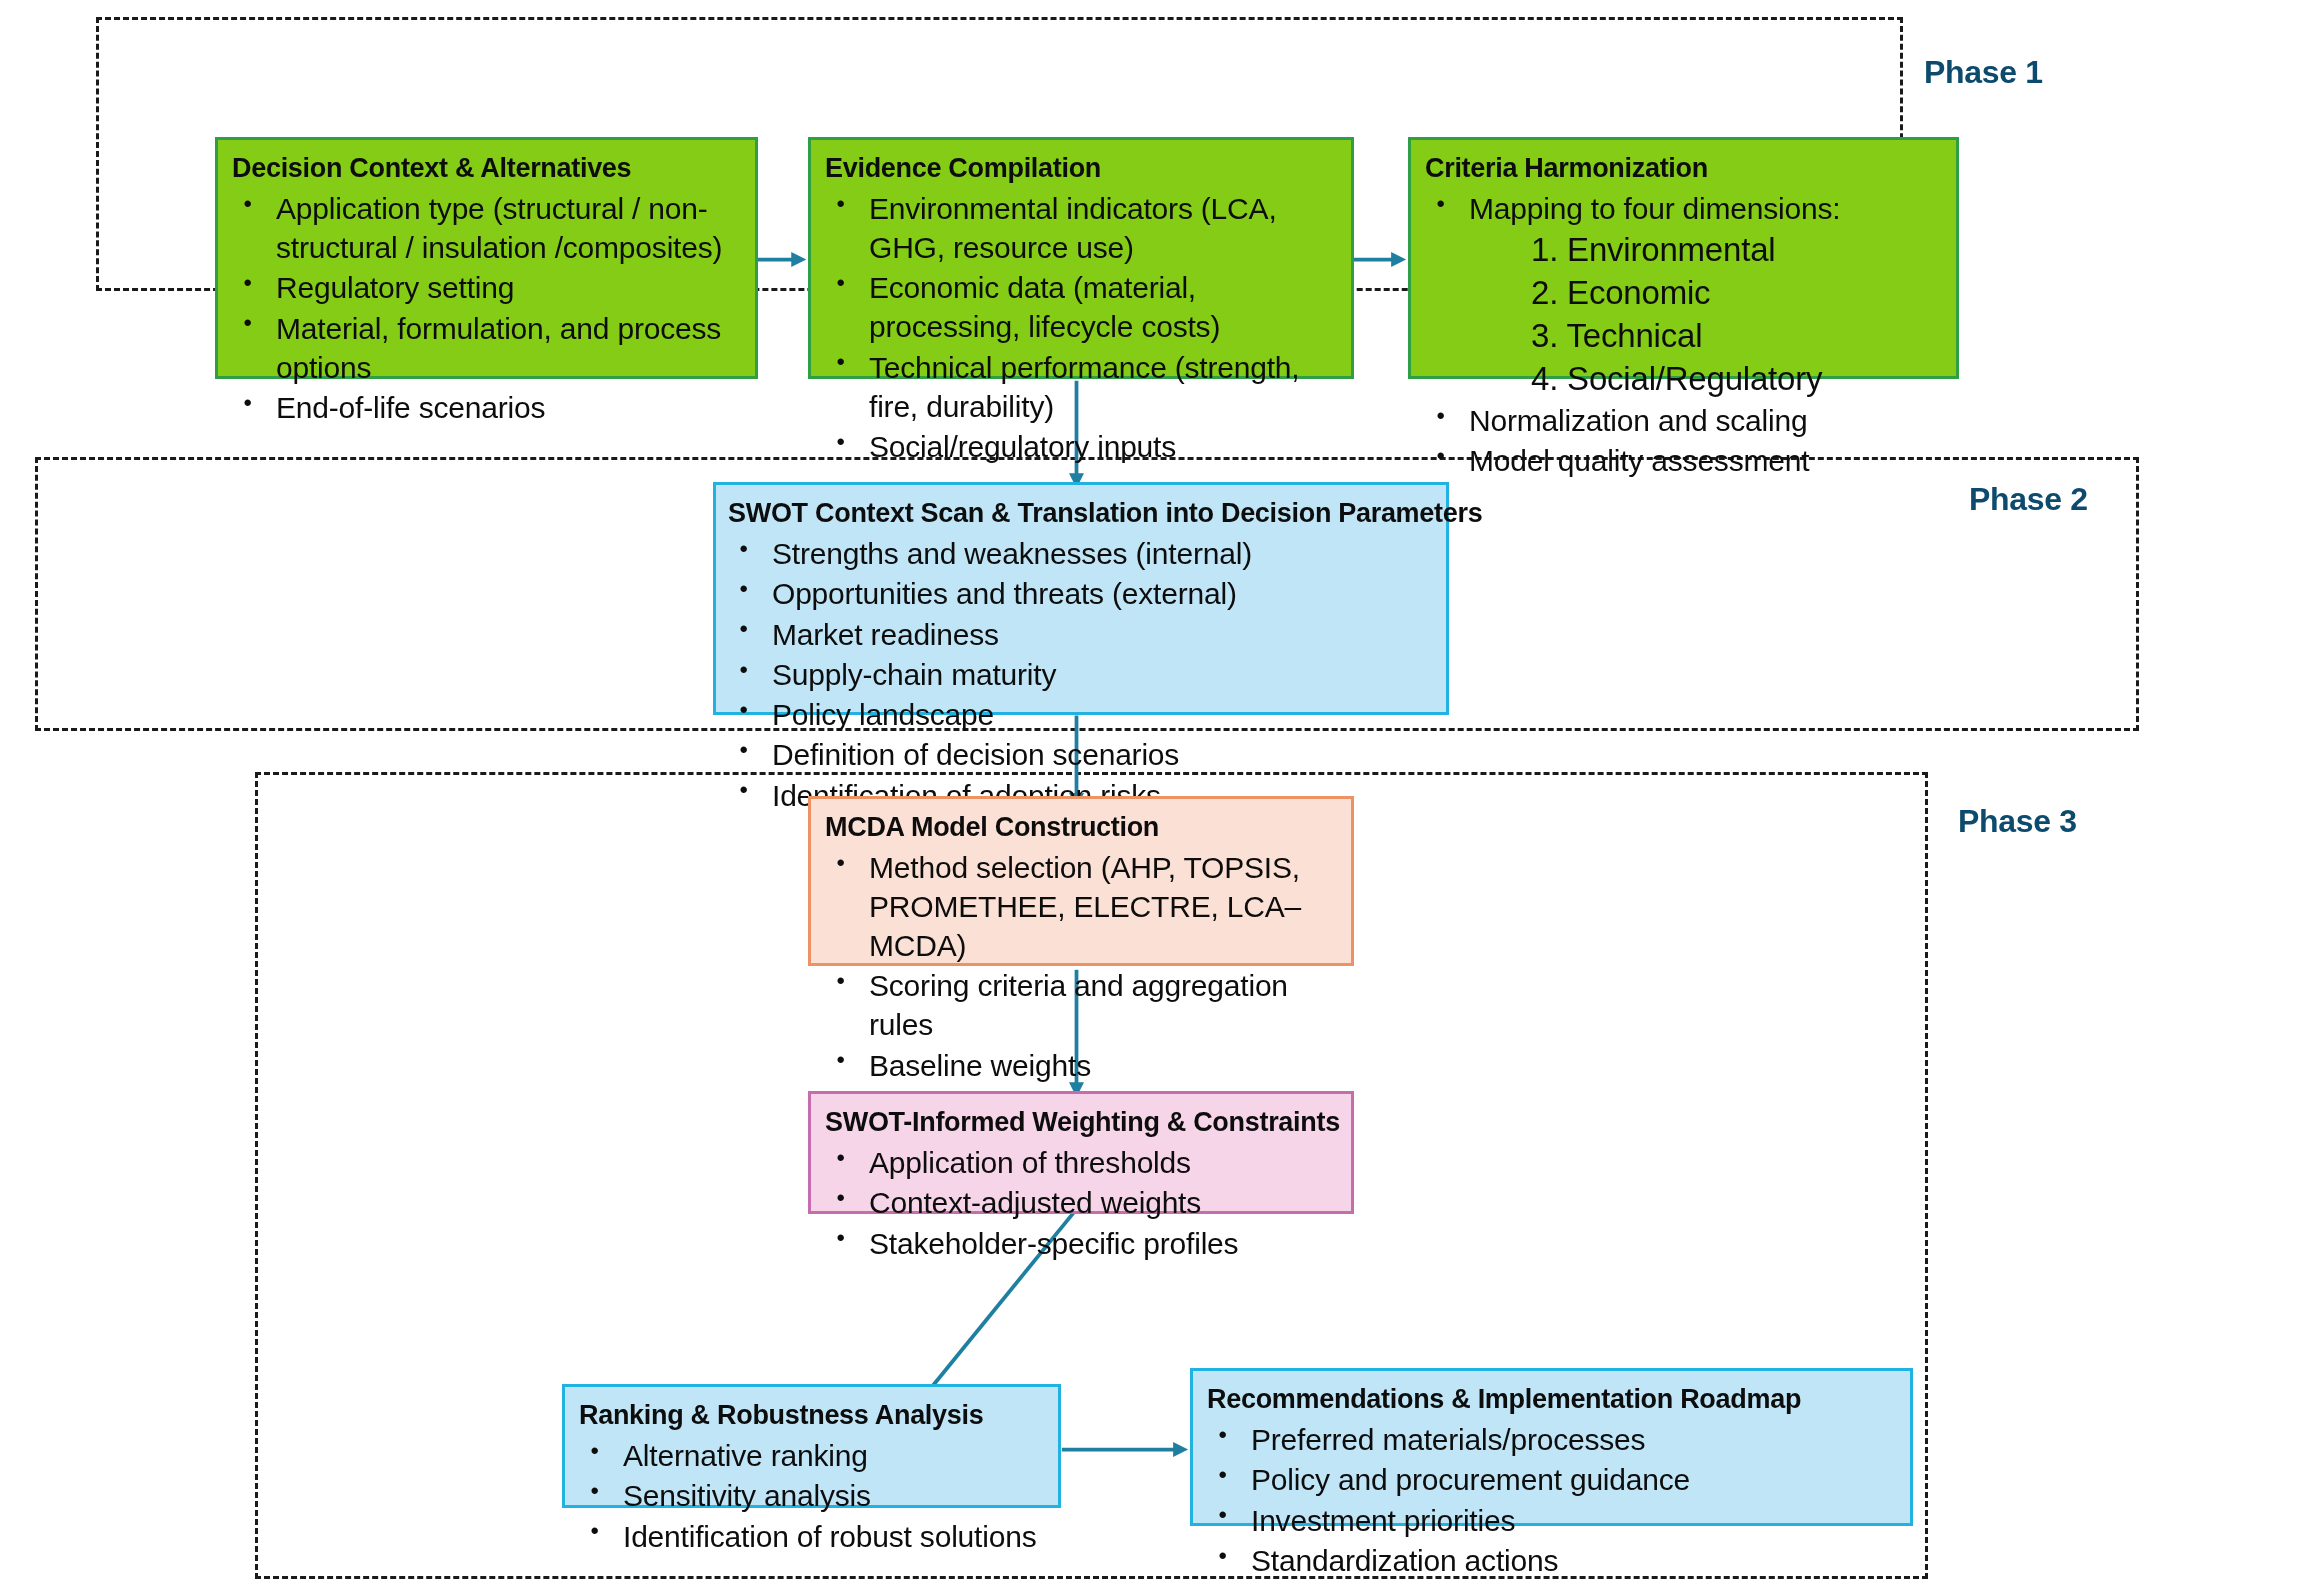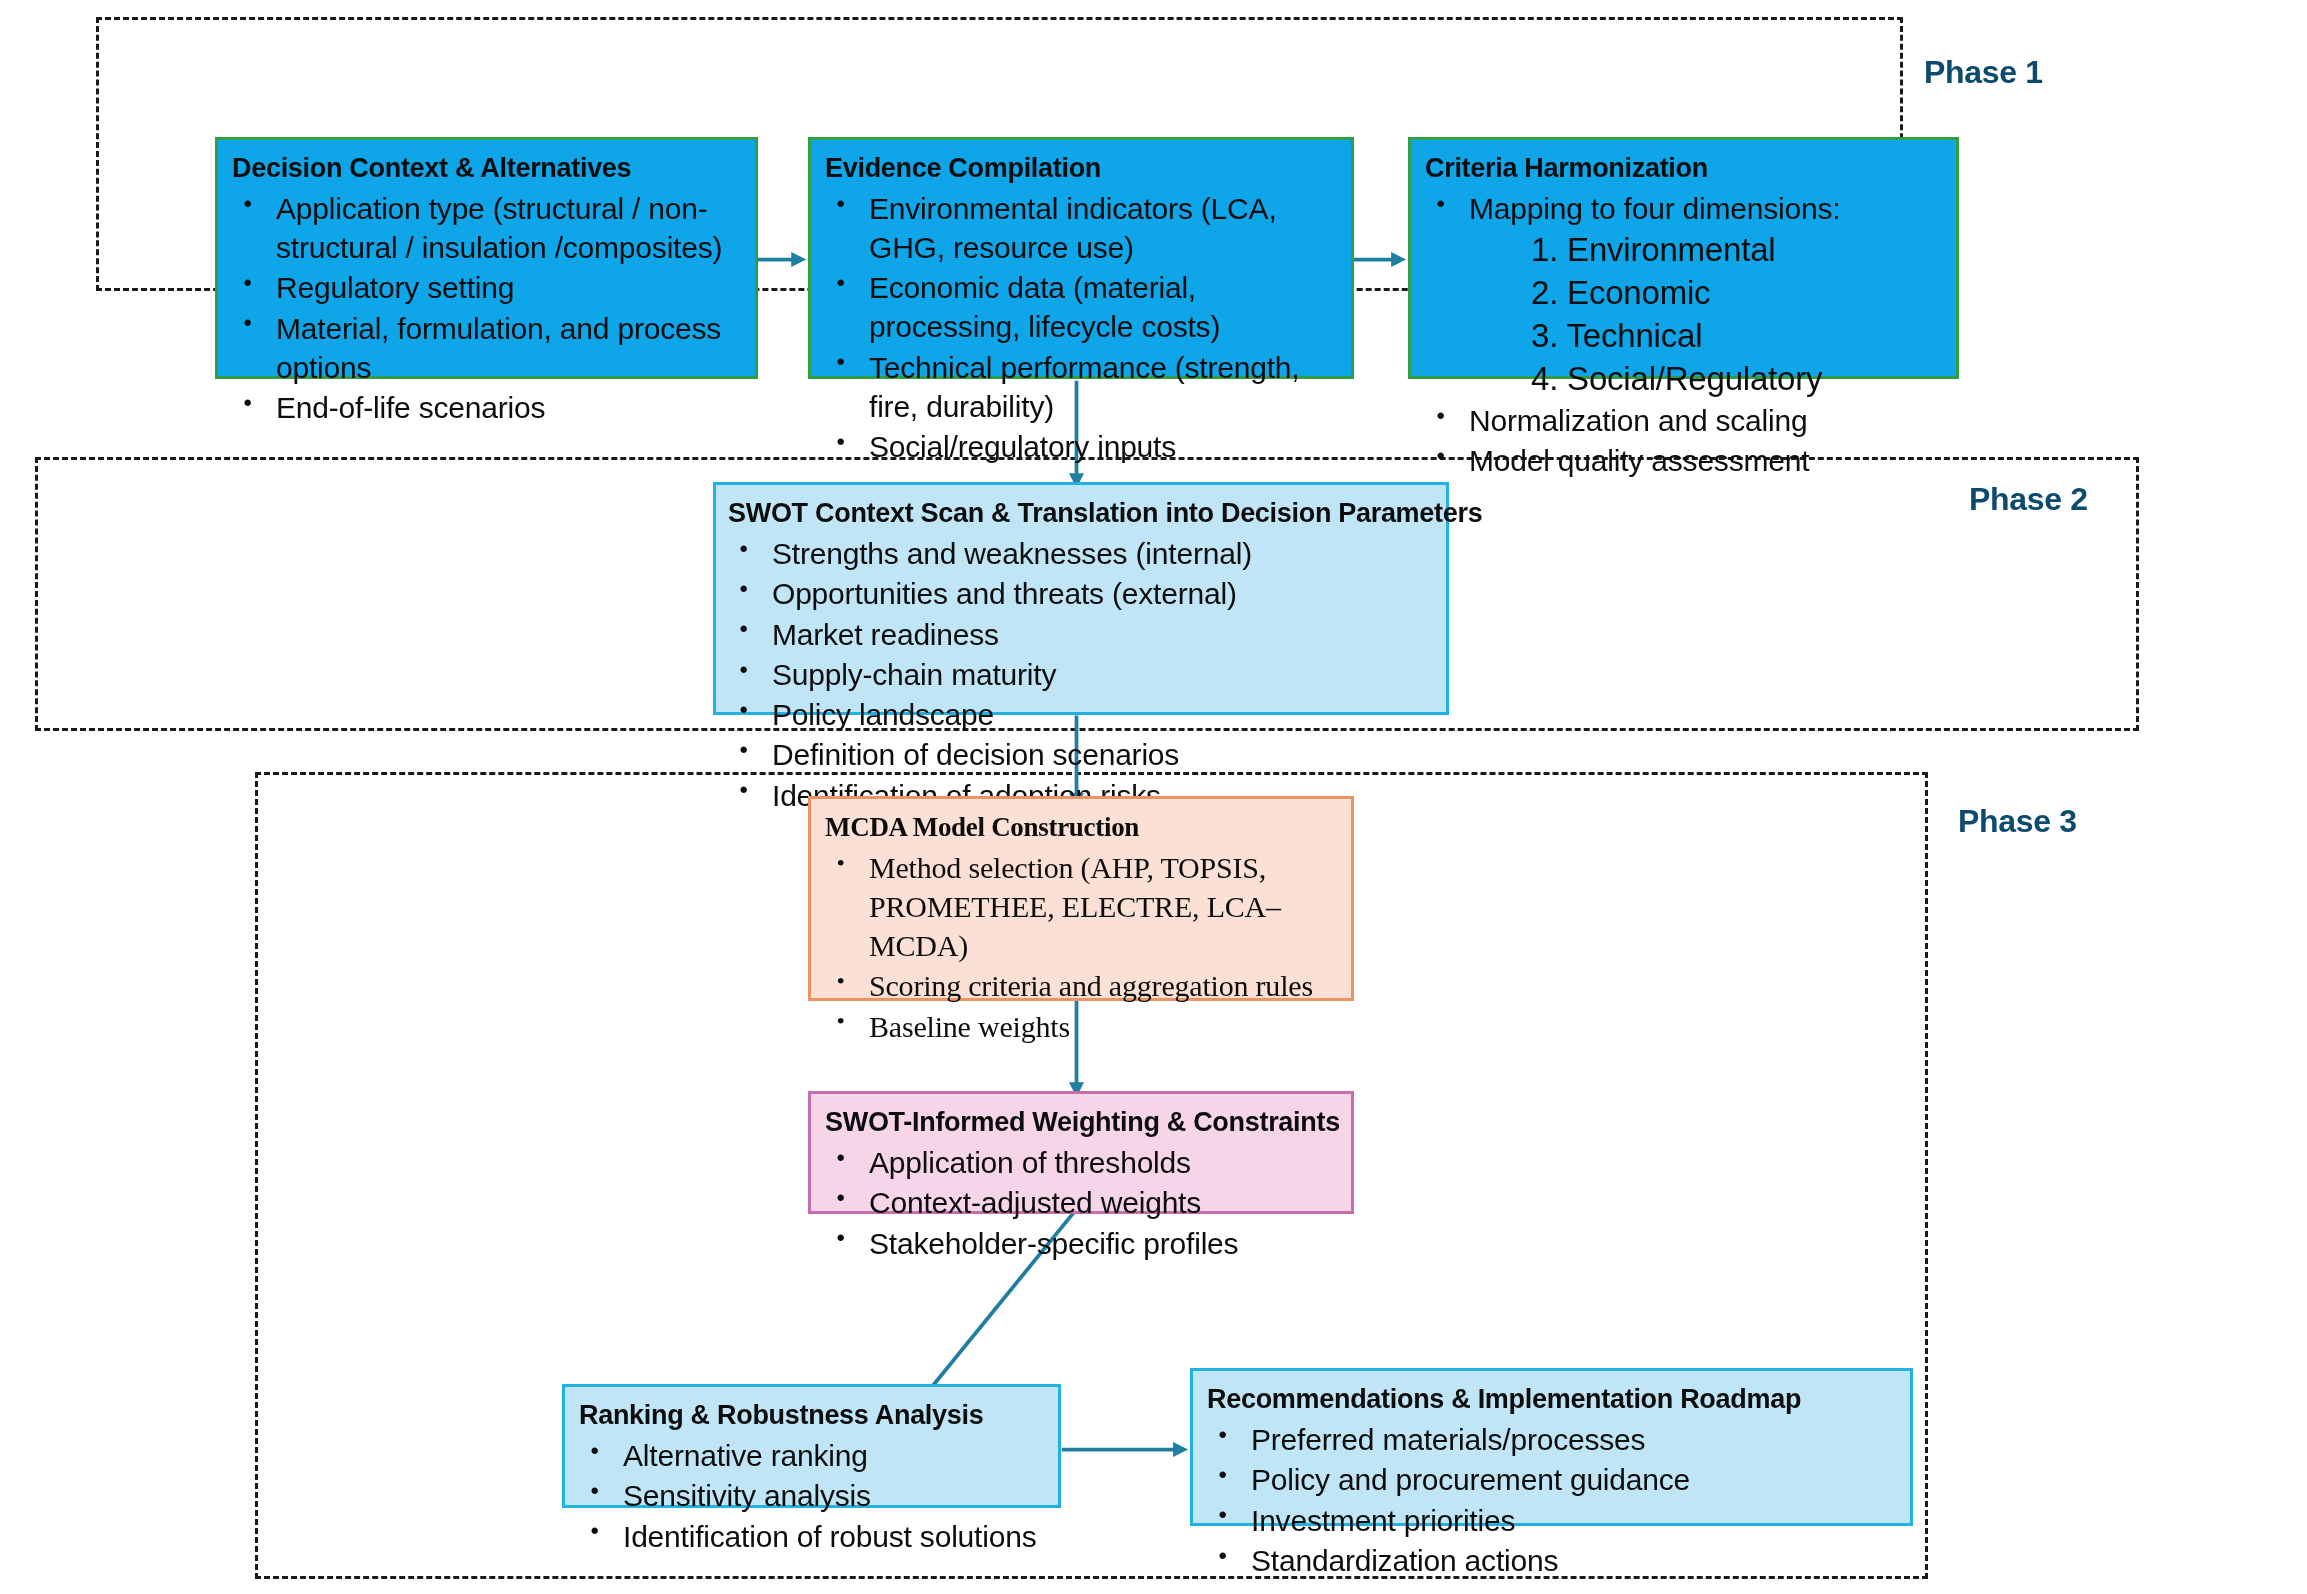--- a/index.html
+++ b/index.html
@@ -78,21 +78,21 @@
     margin: 0;
     padding: 0 0 0 106px;
   }
   .node ol.sub li {
     font-size: 33px;
     letter-spacing: -0.2px;
     margin: 0;
     padding: 0;
   }
 
-  .green  { background: #0ea5e9; border-color: #2f9e44; }
+  .green  { background: #84cc16; border-color: #2f9e44; }
   .blue   { background: #bfe5f7; border-color: #21b2e2; }
   .orange { background: #fbe0d5; border-color: #ed9262; }
   .pink   { background: #f7d5e9; border-color: #c56dad; }
 
   
   .conn { position: absolute; pointer-events: none; }
   svg.conn line, svg.conn path { stroke: #1f7fa0; stroke-width: 6; fill: none; }
   svg.conn polygon { fill: #1f7fa0; }
 </style>
 </head>
@@ -187,21 +187,21 @@
       <li>Strengths and weaknesses (internal)</li>
       <li>Opportunities and threats (external)</li>
       <li>Market readiness</li>
       <li>Supply-chain maturity</li>
       <li>Policy landscape</li>
       <li>Definition of decision scenarios</li>
       <li>Identification of adoption risks</li>
     </ul>
   </div>
 
-  <div class="node orange" style="left:808px; top:796px; width:546px; height:205px;font-family:Liberation Serif, serif;">
+  <div class="node orange" style="left:808px; top:796px; width:546px; height:170px;">
     <div class="title">MCDA Model Construction</div>
     <ul>
       <li>Method selection (AHP, TOPSIS, PROMETHEE, ELECTRE, LCA–MCDA)</li>
       <li>Scoring criteria and aggregation rules</li>
       <li>Baseline weights</li>
     </ul>
   </div>
 
   <div class="node pink" style="left:808px; top:1091px; width:546px; height:123px;">
     <div class="title">SWOT-Informed Weighting &amp; Constraints</div>

